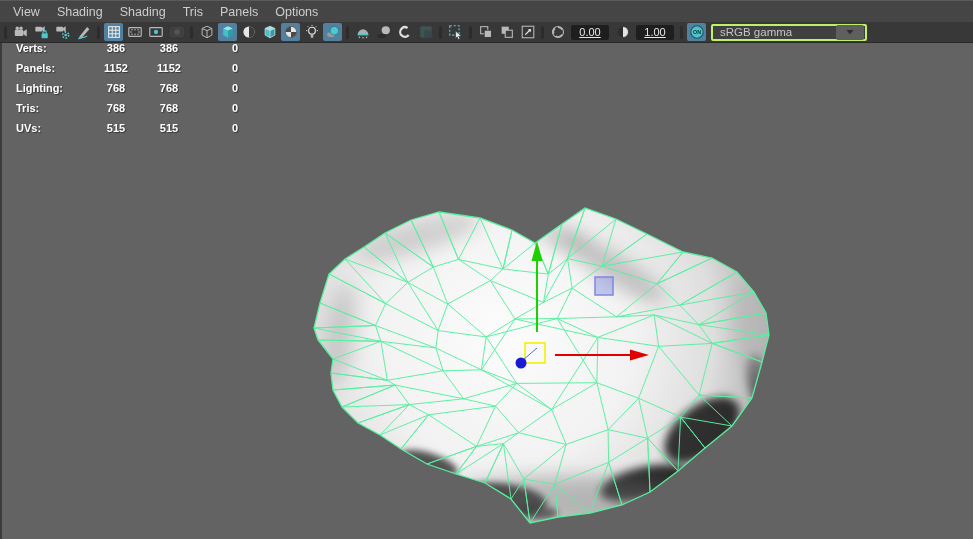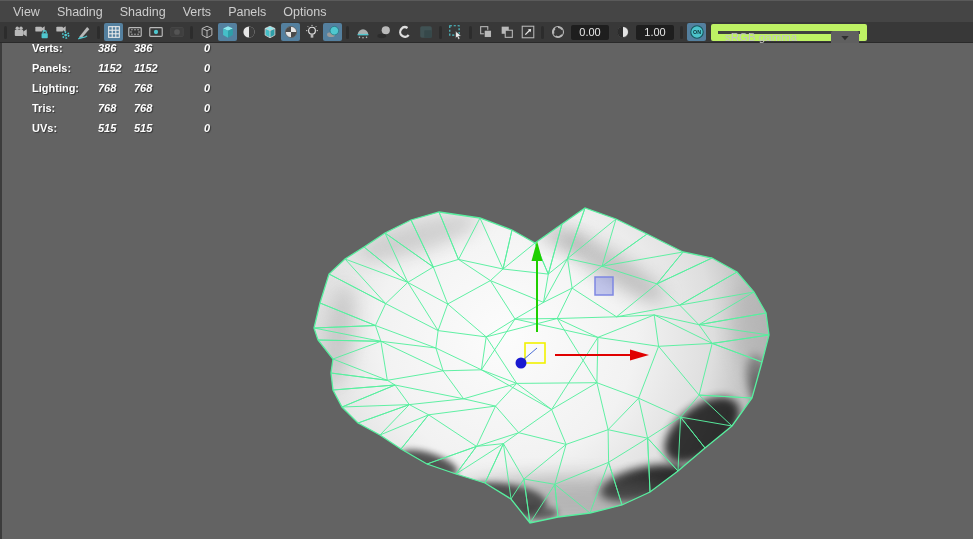--- a/index.html
+++ b/index.html
@@ -12,46 +12,46 @@
   .toolbar{position:absolute;left:0;top:22px;right:0;height:21px;background:#383838;
     display:flex;align-items:center;padding:0 1px;border-bottom:1px solid #2a2a2a;}
   .tgroup{display:flex;align-items:center;}
   .tsep{width:3px;height:13px;background:#2c2c2c;border-radius:2px;margin:0 3px;flex:none;}
   .tbtn{width:19px;height:18px;display:flex;align-items:center;justify-content:center;
     border-radius:2px;margin:0 1px;flex:none;}
   .tbtn.active{background:#54809f;}
   .tbtn.dim{opacity:0.55;}
   .tbtn svg{width:16px;height:16px;display:block;}
   .tfield{width:38px;height:15px;background:#1e1e1e;border-radius:2px;color:#e6e6e6;
-    font-size:11px;display:flex;align-items:center;justify-content:center;margin:0 3px;flex:none;}
-  .tdropdown{width:156px;height:17px;background:#404040;border:7px solid #bef264;border-radius:2px;
-    display:flex;margin-left:4px;color:#c4c4c4;font-size:11.5px;flex:none;}
+    font-size:11px;display:flex;align-items:center;justify-content:center;margin:0 3px;flex:none;text-decoration:underline;}
+  .tdropdown{width:156px;height:17px;background:#404040;border:2px solid #bef264;border-radius:2px;
+    display:flex;align-items:center;margin-left:4px;color:#c4c4c4;font-size:11.5px;flex:none;}
   .tdropdown .lbl{flex:1;padding-left:7px;white-space:nowrap;}
   .tdropdown .arrow{width:28px;height:15px;background:#5f5f5f;border-radius:2px;margin-right:1px;
     display:flex;align-items:center;justify-content:center;}
   .tdropdown .arrow svg{width:12px;height:12px;}
   .viewport{position:absolute;left:0;top:43px;right:0;bottom:0;background:#636363;
     border-left:2px solid #3c3c3c;}
   .hud{position:absolute;left:0;top:-5px;z-index:2;}
   .hud-row{display:grid;grid-template-columns:96px 36px 70px 62px;height:20px;align-items:center;
     color:#ffffff;font-size:11px;font-weight:bold;text-shadow:1px 1px 1px rgba(0,0,0,0.45);}
-  .hud-row .lbl{padding-left:30px;text-align:left;}
-  .hud-row .v{text-align:left;font-style:italic;}
+  .hud-row .lbl{padding-left:14px;text-align:left;}
+  .hud-row .v{text-align:center;}
   .scene{position:absolute;left:0;top:0;right:0;bottom:0;}
   .scene svg{display:block;}
 </style>
 </head>
 <body>
 
 <div class="window">
   <div class="menubar" id="menubar">
       <div class="menu-item">View</div>
       <div class="menu-item">Shading</div>
       <div class="menu-item">Shading</div>
-      <div class="menu-item">Verts</div>
+      <div class="menu-item">Tris</div>
       <div class="menu-item">Panels</div>
       <div class="menu-item">Options</div>
     </div>
   <div class="toolbar" id="toolbar">
       <div class="tsep"></div>
       <div class="tgroup">
         <div class="tbtn">
           <svg viewBox="0 0 18 18" xmlns="http://www.w3.org/2000/svg">
             <rect x="2" y="6.5" width="9.5" height="7" rx="1" fill="#b9b9b9"></rect>
             <circle cx="4.8" cy="4.8" r="1.9" fill="#b9b9b9"></circle>

